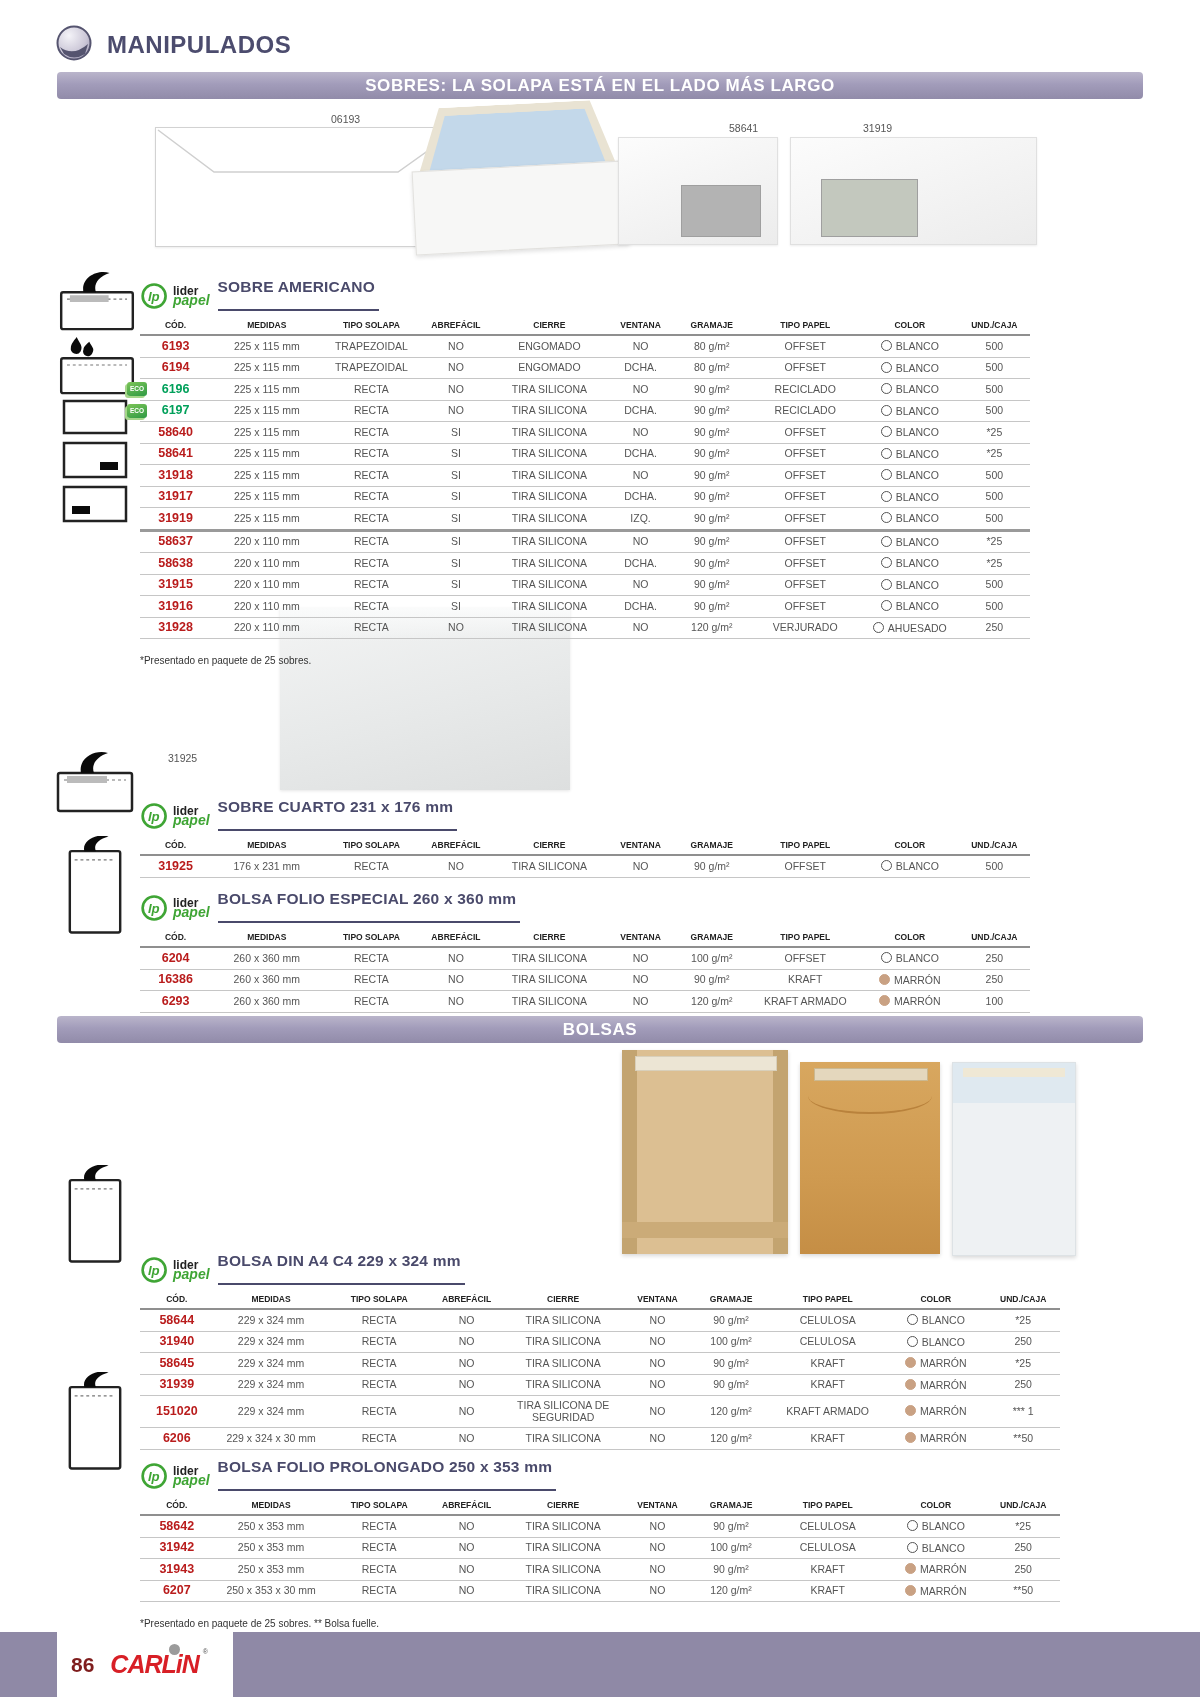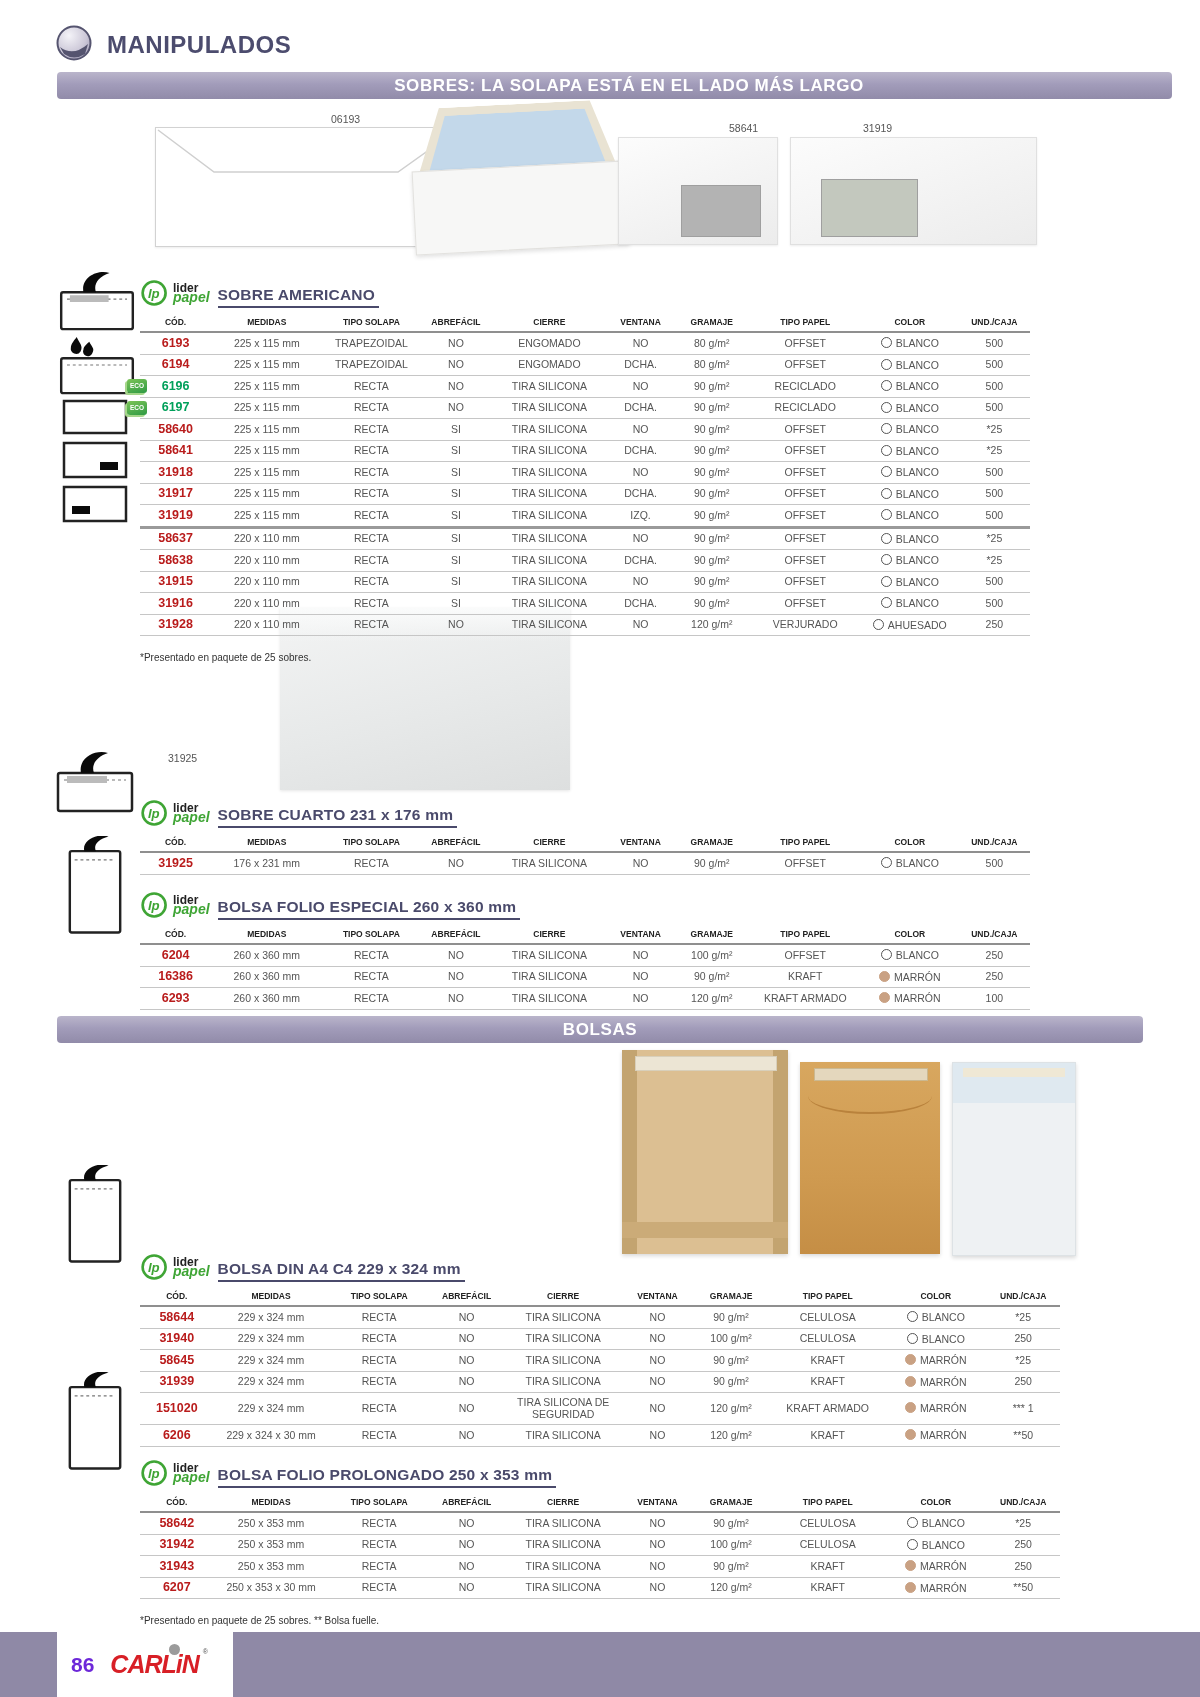--- a/index.html
+++ b/index.html
@@ -7,21 +7,21 @@
        font-family:"Liberation Sans",sans-serif;overflow:hidden;}
 
   
   .page-header{position:absolute;top:24px;left:55px;display:flex;align-items:center;gap:14px;}
   .page-title{font-size:24px;font-weight:bold;color:#4c4c6e;letter-spacing:.5px;margin:0;}
 
   
   .banner{position:absolute;left:57px;width:1086px;height:27px;border-radius:4px;
           background:linear-gradient(180deg,#bab5cb 0%,#a29cba 45%,#918ba9 100%);
           color:#fff;font-weight:bold;font-size:17px;line-height:27px;text-align:center;letter-spacing:.6px;}
-  .banner-sobres{top:72px;padding-left:29px;}
+  .banner-sobres{top:72px;}
   .banner-bolsas{top:1016px;}
 
   
   .photo-label{position:absolute;font-size:10.5px;color:#555;}
   .env-outline{position:absolute;left:155px;top:127px;width:303px;height:118px;background:#fff;
                border:1px solid #d2d2d2;box-shadow:0 1px 2px rgba(0,0,0,.08);}
   .env-open{position:absolute;left:412px;top:104px;width:212px;height:144px;transform:rotate(-3deg);}
   .env-open .flap-outer{position:absolute;left:4px;top:0;width:204px;height:74px;background:#e9e3d3;
       clip-path:polygon(0 100%,13% 0,87% 0,100% 100%);}
   .env-open .flap-inner{position:absolute;left:14px;top:8px;width:184px;height:66px;background:#c3d8ea;
@@ -57,21 +57,21 @@
   .bag-white .seal{position:absolute;left:8%;top:5px;width:84%;height:9px;background:#efe8d5;}
 
   
   .picto{position:absolute;}
 
   
   .product-section{position:absolute;left:140px;}
   .w890{width:890px;} .w920{width:920px;}
   .section-head{display:flex;align-items:flex-end;gap:8px;margin:0 0 7px 0;}
   .section-title{font-size:15.5px;font-weight:bold;color:#4a4a6b;margin:0;
-                 border-bottom:2.5px solid #4a4a6b;padding:0 4px 2px 0;letter-spacing:.2px;}
+                 border-bottom:2.5px solid #4a4a6b;padding:0 4px 13px 0;letter-spacing:.2px;}
   .lp-logo{display:flex;align-items:center;gap:3px;}
   .lp-text{display:flex;flex-direction:column;line-height:9px;}
   .lp-text .l1{font-size:12px;font-weight:bold;color:#222;}
   .lp-text .l2{font-size:14px;font-weight:bold;font-style:italic;color:#3fa535;}
 
   table.spec{border-collapse:collapse;width:100%;table-layout:fixed;}
   table.spec th{font-size:8.5px;font-weight:bold;color:#222;padding:2px 0 4px;
                 border-bottom:2px solid #8f8f8f;text-align:center;}
   table.spec td{font-size:10.5px;color:#555;text-align:center;padding:4px 0;
                 border-bottom:1px solid #c6c6c6;line-height:11.5px;}
@@ -88,21 +88,21 @@
              font-weight:bold;line-height:14px;text-align:center;box-shadow:-2px 2px 0 #a5d68a;}
   .dot{display:inline-block;width:9px;height:9px;border-radius:50%;margin-right:4px;vertical-align:-1px;}
   .dot-white{background:#fff;border:1.5px solid #555;}
   .dot-brown{background:#c9a183;border:1.5px solid #c9a183;}
   .footnote{font-size:10px;color:#333;margin-top:16px;}
 
   
   .footer-bar{position:absolute;left:0;top:1632px;width:1200px;height:65px;background:#8f89a6;}
   .footer-notch{position:absolute;left:57px;top:0;width:176px;height:100%;background:#fff;
                 display:flex;align-items:center;}
-  .page-num{font-size:21px;font-weight:bold;color:#6d28d9;margin-left:14px;}
+  .page-num{font-size:21px;font-weight:bold;color:#7f1d1d;margin-left:14px;}
   .carlin{position:relative;margin-left:16px;}
   .carlin-text{font-size:25px;font-weight:800;font-style:italic;color:#d81f26;letter-spacing:-1px;}
   .carlin-dot{position:absolute;left:66%;top:-6px;width:11px;height:11px;border-radius:50%;background:#9b9b9b;}
   .carlin-r{position:absolute;right:-9px;top:-2px;font-size:7px;color:#555;}
 </style>
 </head>
 <body>
 
 <div class="page-header">
   <span>

